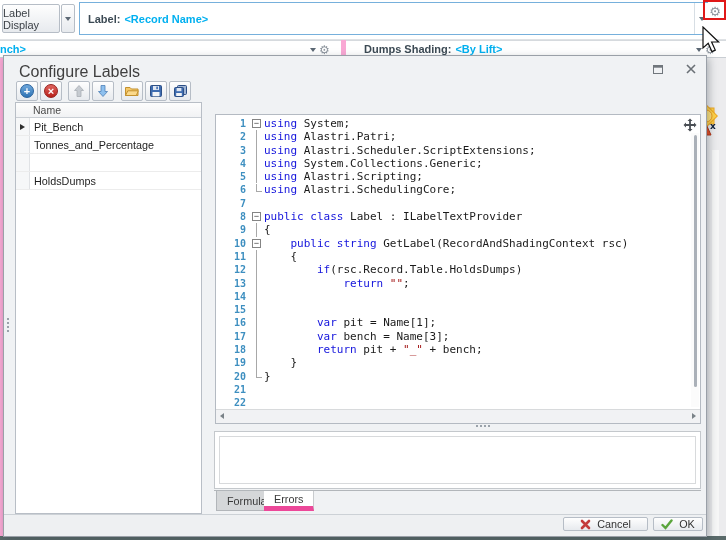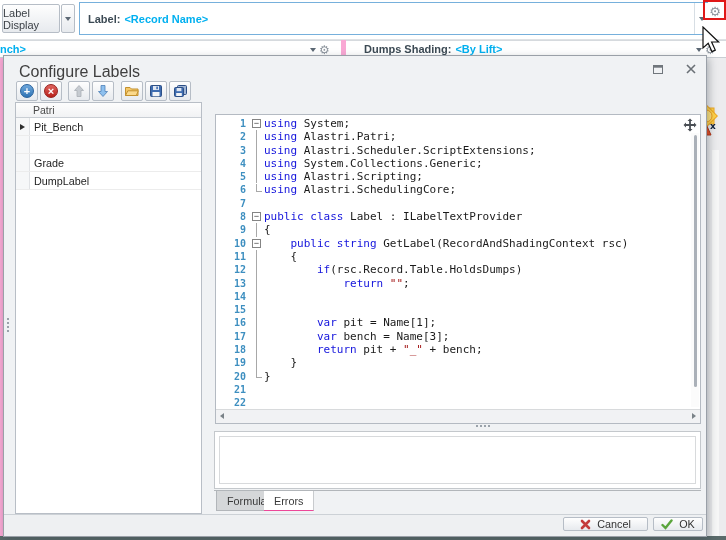--- a/index.html
+++ b/index.html
@@ -79,21 +79,21 @@
   .tri-left{width:0;height:0;border-top:3.5px solid transparent;border-bottom:3.5px solid transparent;border-right:4px solid #7a8288;
             position:absolute;left:4px;top:3px;}
   .tri-right{width:0;height:0;border-top:3.5px solid transparent;border-bottom:3.5px solid transparent;border-left:4px solid #7a8288;
              position:absolute;right:4px;top:3px;}
   .hdots{position:absolute;left:472px;top:369px;display:flex;gap:2px;}
   .outbox{position:absolute;left:210px;top:375px;width:487px;height:58px;background:#fff;border:1px solid #c4c8cc;box-sizing:border-box;}
   .outbox-inner{position:absolute;left:4px;top:4px;right:4px;bottom:4px;border:1px solid #d8dadc;background:#fff;}
   .tabline{position:absolute;left:210px;top:434px;width:487px;height:1px;background:#b2b6ba;}
   .tab{position:absolute;top:435px;height:20px;display:flex;align-items:center;padding:0 10px;font-size:10.8px;color:#3a3a3a;box-sizing:border-box;}
   .tab-formulas{left:212px;background:#d5d7d9;border:1px solid #b2b6ba;border-top:none;}
-  .tab-errors{left:260px;background:#fff;border-right:1px solid #c8cbce;border-bottom:1px solid #ec4899;}
+  .tab-errors{left:260px;background:#fff;border-right:1px solid #c8cbce;border-bottom:5px solid #ec4899;}
   
   .footline{position:absolute;left:0;top:458px;width:702px;height:1px;background:#ccd1d6;}
   .foot{position:absolute;left:0;top:459px;width:702px;height:21px;background:#eef0f2;}
   .fbtn{position:absolute;top:461px;height:14px;gap:6px;color:#333;font-size:10.8px;}
   .btn-cancel{left:559px;width:85px;}
   .btn-ok{left:649px;width:50px;}
   
   .cursor{position:absolute;left:702px;top:26px;z-index:50;pointer-events:none;}
 </style>
 </head>
@@ -203,38 +203,38 @@
     <div class="btn3d tbtn" style="left:165px">
       <svg width="13" height="12">
         <rect x="3.5" y="0.5" width="9" height="9" rx="1" fill="#9fb4d4" stroke="#2c4f86"></rect>
         <rect x="0.5" y="2.5" width="9" height="9" rx="1" fill="#3e6cb0" stroke="#2c4f86"></rect>
         <rect x="2.6" y="3" width="4.8" height="3.2" fill="#dfe7f2"></rect>
           <rect x="2.2" y="8" width="5.6" height="3" fill="#f2f4f7"></rect>
         </svg>
       </div>
 
     <div class="listbox">
-      <div class="lheader">Patri</div>
+      <div class="lheader">Name</div>
       <div id="list-rows">
           <div class="lrow">
             <div class="lsel">
               <span class="selarrow"></span>
             </div>
             <div class="lcell">Pit_Bench</div>
           </div>
           <div class="lrow">
             <div class="lsel"></div>
+            <div class="lcell">Tonnes_and_Percentage</div>
           </div>
           <div class="lrow">
             <div class="lsel"></div>
-            <div class="lcell">Grade</div>
           </div>
           <div class="lrow">
             <div class="lsel"></div>
-            <div class="lcell">DumpLabel</div>
+            <div class="lcell">HoldsDumps</div>
           </div>
         </div>
     </div>
 
     <div class="btn3d fbtn ebtn" style="left:212px;width:52px;display:flex">
       <svg width="13" height="13">
         <rect x="1" y="1" width="8" height="9.5" rx="1.2" fill="#dd9a66" stroke="#a85a30"></rect>
         <circle cx="3.4" cy="3.4" r="1.4" fill="#cc3333"></circle>
         <circle cx="9.6" cy="9.6" r="3" fill="#9aa2ac" stroke="#6d747e" stroke-width="0.9"></circle>
         <circle cx="9.6" cy="9.6" r="1.1" fill="#eef0f2"></circle>

